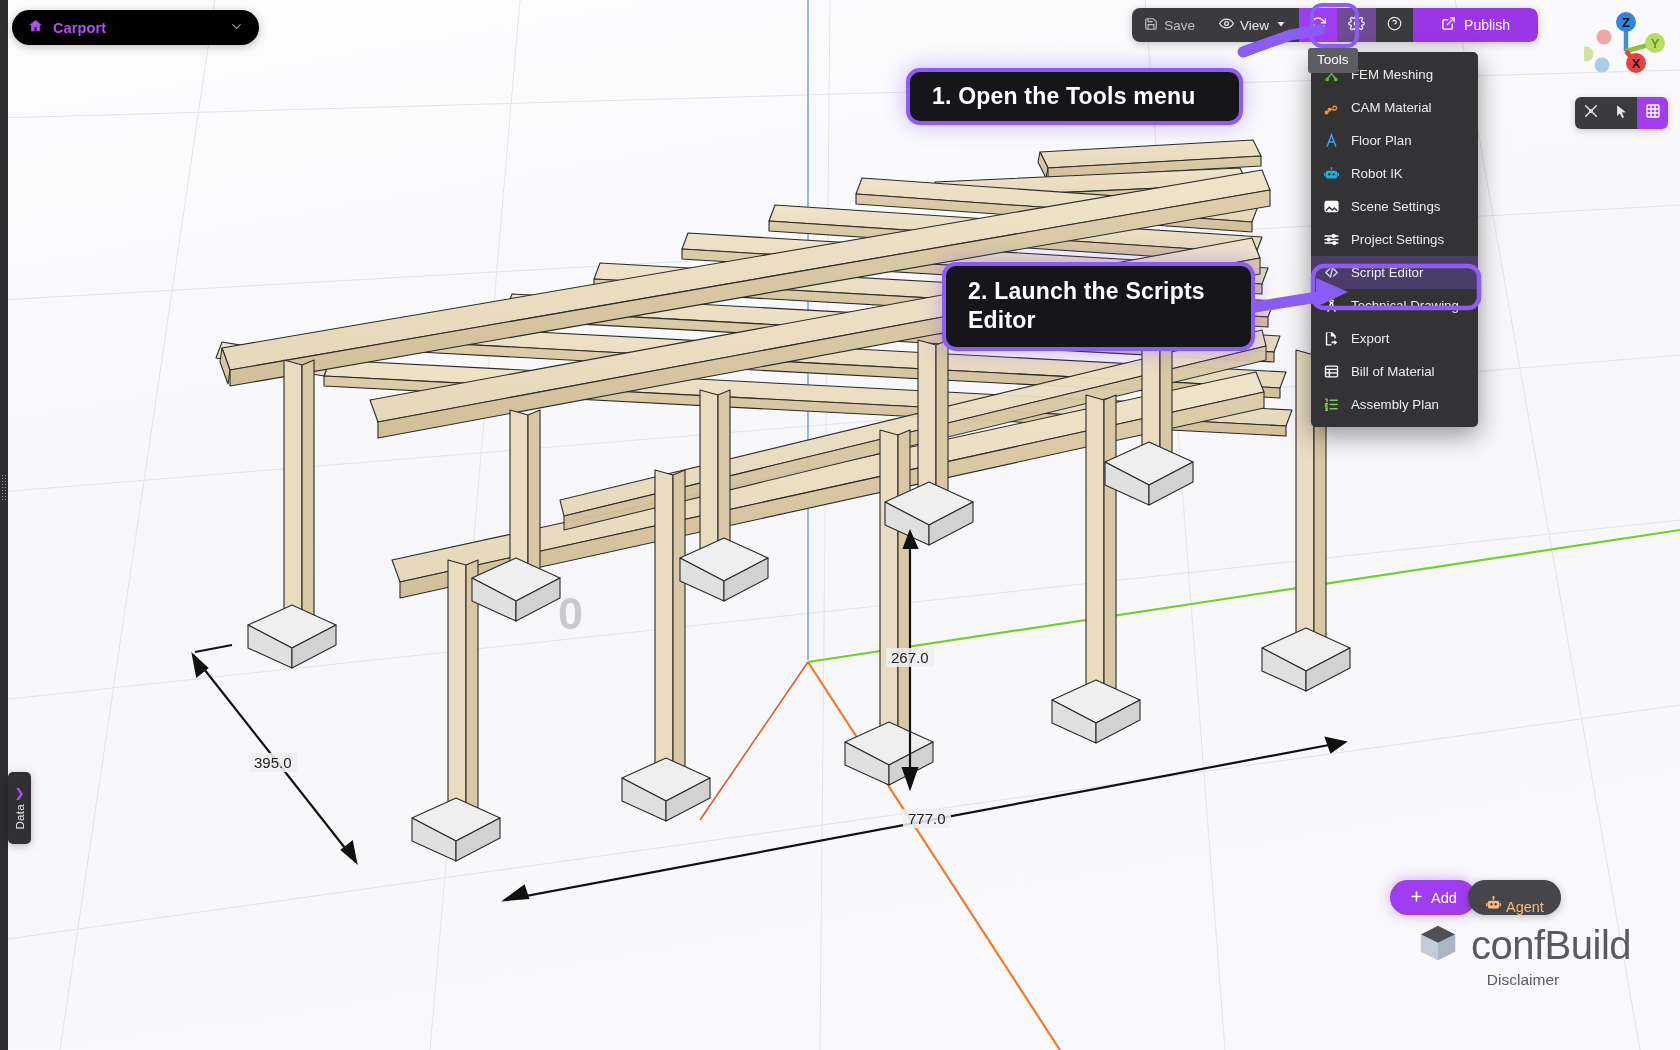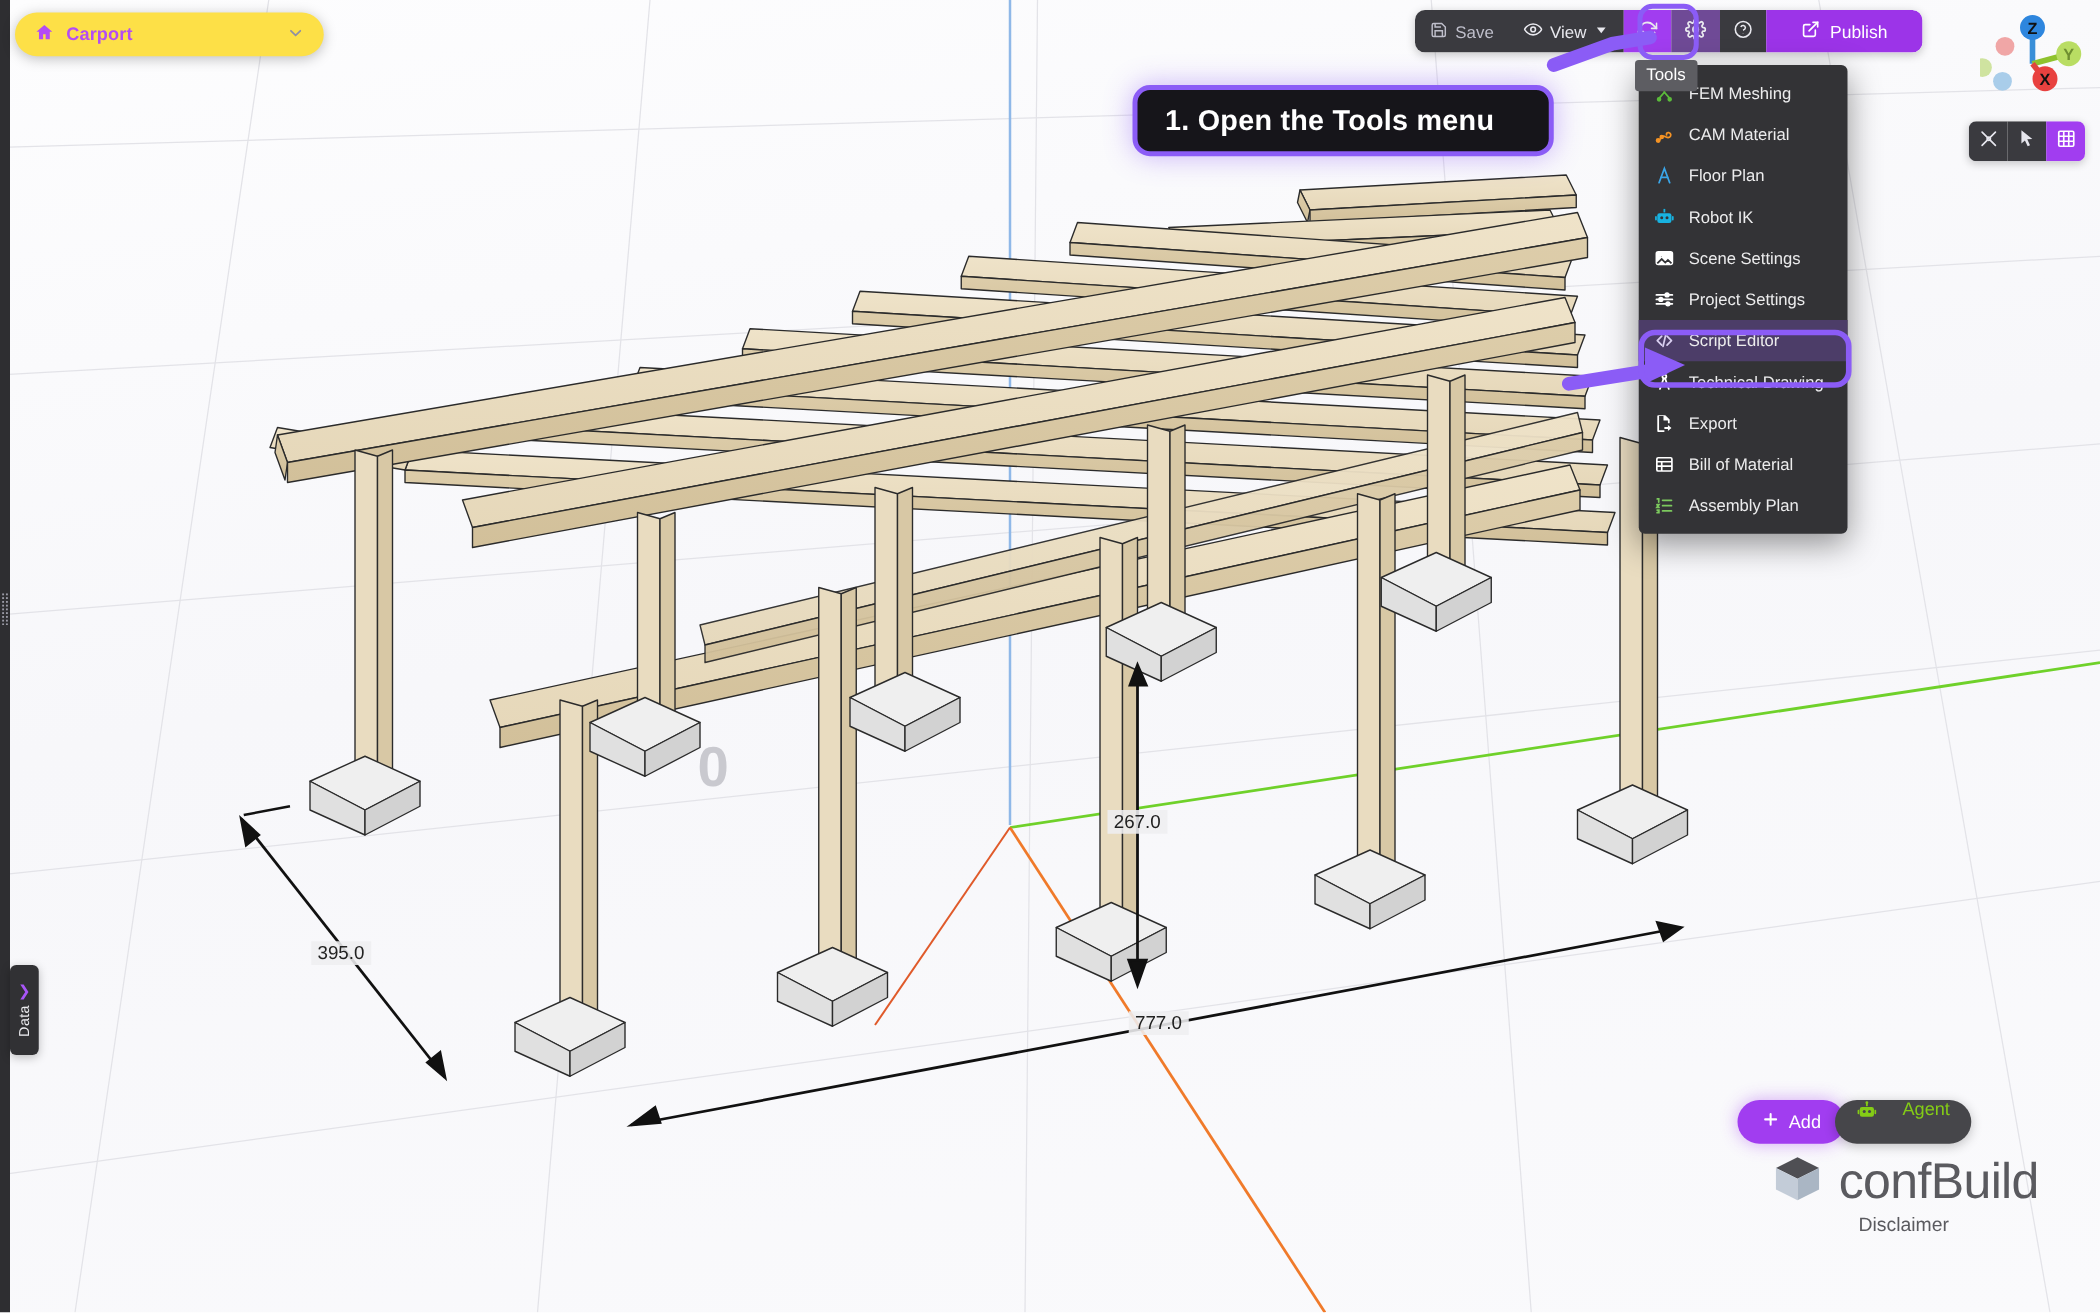--- a/index.html
+++ b/index.html
@@ -15,21 +15,21 @@
   #viewport {
     position: absolute; inset: 0;
     background: linear-gradient(170deg, #fdfdfe 0%, #f7f7fa 45%, #fafafc 100%);
   }
   .grid-svg { position: absolute; inset: 0; }
 
   
   #project-pill {
     position: absolute; left: 12px; top: 10px;
     width: 247px; height: 35px;
-    background: #fde047; border-radius: 18px;
+    background: #000000; border-radius: 18px;
     display: flex; align-items: center; gap: 9px;
     padding: 0 15px;
     box-shadow: 0 2px 10px rgba(0,0,0,.25);
     cursor: pointer;
   }
   #project-pill .home { color: #b44cf5; font-size: 16px; line-height: 1; }
   #project-pill .name {
     color: #b44cf5; font-weight: bold; font-size: 14.5px;
     flex: 1; letter-spacing: .1px;
   }
@@ -156,22 +156,22 @@
     height: 35px; padding: 0 19px;
     background: #a13df0; color: #fff; border: 0; border-radius: 18px;
     display: flex; align-items: center; gap: 7px;
     font-size: 14.5px; cursor: pointer;
     box-shadow: 0 0 14px rgba(161,61,240,.45);
     text-align: right;
   }
   #agent-btn {
     position: absolute; left: 1468px; top: 880px;
     height: 35px; padding: 0 17px;
-    background: #46464a; color: #84cc16; border: 0; border-radius: 18px;
-    display: flex; align-items: flex-start; gap: 20px;
+    background: #46464a; color: #fdba74; border: 0; border-radius: 18px;
+    display: flex; align-items: flex-end; gap: 4px;
     font-size: 14.5px; cursor: pointer;
     box-shadow: 0 2px 9px rgba(0,0,0,.24);
   }
 
   
   #brand {
     position: absolute; left: 1378px; top: 920px;
     width: 290px; text-align: center;
   }
   #brand .row { display: flex; align-items: center; justify-content: center; gap: 10px; }
@@ -638,20 +638,21 @@
   <div id="ring"></div>
 
   <svg id="connectors" viewBox="0 0 1680 1050">
     <path d="M1243,52 L1290,35 L1320,30" stroke="#8b5cf6" stroke-width="11" fill="none" stroke-linecap="round"></path>
     <path d="M1255,307 L1330,295" stroke="#8b5cf6" stroke-width="11" fill="none" stroke-linecap="round"></path>
     <polygon points="1348,292 1316,278 1316,307" fill="#8b5cf6"></polygon>
     <rect x="1313" y="266" width="166" height="42" rx="11" fill="none" stroke="#8b5cf6" stroke-width="4.5"></rect>
   </svg>
 
   <div class="callout" id="callout-1">1. Open the Tools menu</div>
+  <div class="callout" id="callout-2">2. Launch the Scripts Editor</div>
 
   <button id="add-btn">
     <span>
       <svg width="15" height="15" viewBox="0 0 24 24" fill="none" stroke="currentColor" stroke-width="2.6" stroke-linecap="round">
           <line x1="12" y1="5" x2="12" y2="19"></line>
           <line x1="5" y1="12" x2="19" y2="12"></line>
         </svg>
     </span>
     <span>Add</span>
   </button>

